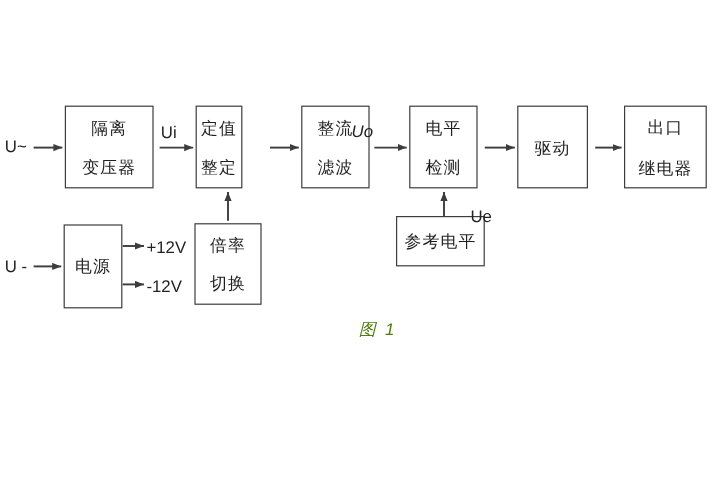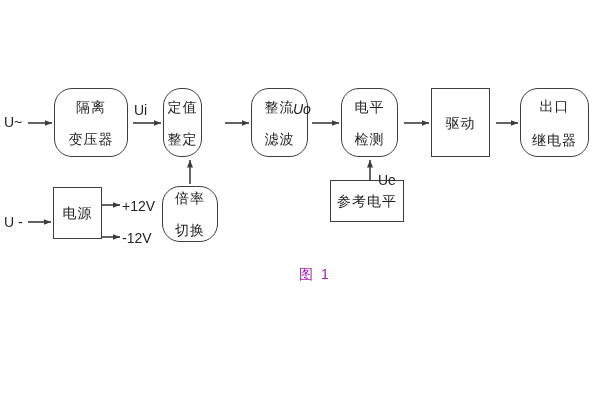--- a/index.html
+++ b/index.html
@@ -19,33 +19,34 @@
     border:1.5px solid #3d3d3d;
     background:#ffffff;
     display:flex;
     flex-direction:column;
     align-items:center;
     justify-content:center;
     font-size:14px;
     letter-spacing:1px;
     line-height:1;
   }
-  .box.two-line{row-gap:18px;border-radius:18px;}
+  .box.two-line{row-gap:18px;}
   .sig{
     position:absolute;
     font-size:14px;
     line-height:16px;
     white-space:nowrap;
     color:#232323;
   }
   .caption{
     position:absolute;
     font-size:14px;
     letter-spacing:2px;
-    color:#a21caf;
+    color:#4d7c0f;
+    font-style:italic;
   }
 </style>
 </head>
 <body>
 
 <div class="canvas">
 
   <svg class="wires" viewBox="0 0 600 400">
     <defs>
       <marker id="ah" markerWidth="9" markerHeight="8" refX="7.5" refY="3" orient="auto" markerUnits="userSpaceOnUse">
@@ -82,34 +83,34 @@
     <span>检测</span>
   </div>
   <div class="box" style="left:431px;top:88px;width:59px;height:69px;">
     <span>驱动</span>
   </div>
   <div class="box two-line" style="left:520px;top:88px;width:69px;height:69px;gap:20px;">
     <span>出口</span>
     <span>继电器</span>
   </div>
 
-  <div class="box" style="left:53px;top:187px;width:49px;height:52px;">
+  <div class="box" style="left:53px;top:187px;width:49px;height:70px;">
     <span>电源</span>
   </div>
-  <div class="box two-line" style="left:162px;top:186px;width:56px;height:56px;">
+  <div class="box two-line" style="left:162px;top:186px;width:56px;height:68px;">
     <span>倍率</span>
     <span>切换</span>
   </div>
   <div class="box" style="left:330px;top:180px;width:74px;height:42px;">
     <span>参考电平</span>
   </div>
 
   <div class="sig" style="left:4px;top:114px;">U~</div>
   <div class="sig" style="left:134px;top:102px;">Ui</div>
   <div class="sig" style="left:293px;top:101px;font-style:italic;">Uo</div>
   <div class="sig" style="left:4px;top:214px;">U -</div>
   <div class="sig" style="left:122px;top:198px;">+12V</div>
   <div class="sig" style="left:122px;top:230px;">-12V</div>
-  <div class="sig" style="left:378px;top:172px;">Ue</div>
+  <div class="sig" style="left:392px;top:172px;">Ue</div>
 
   <div class="caption" style="left:299px;top:266px;">图 1</div>
 
 </div>
 
 </body></html>

